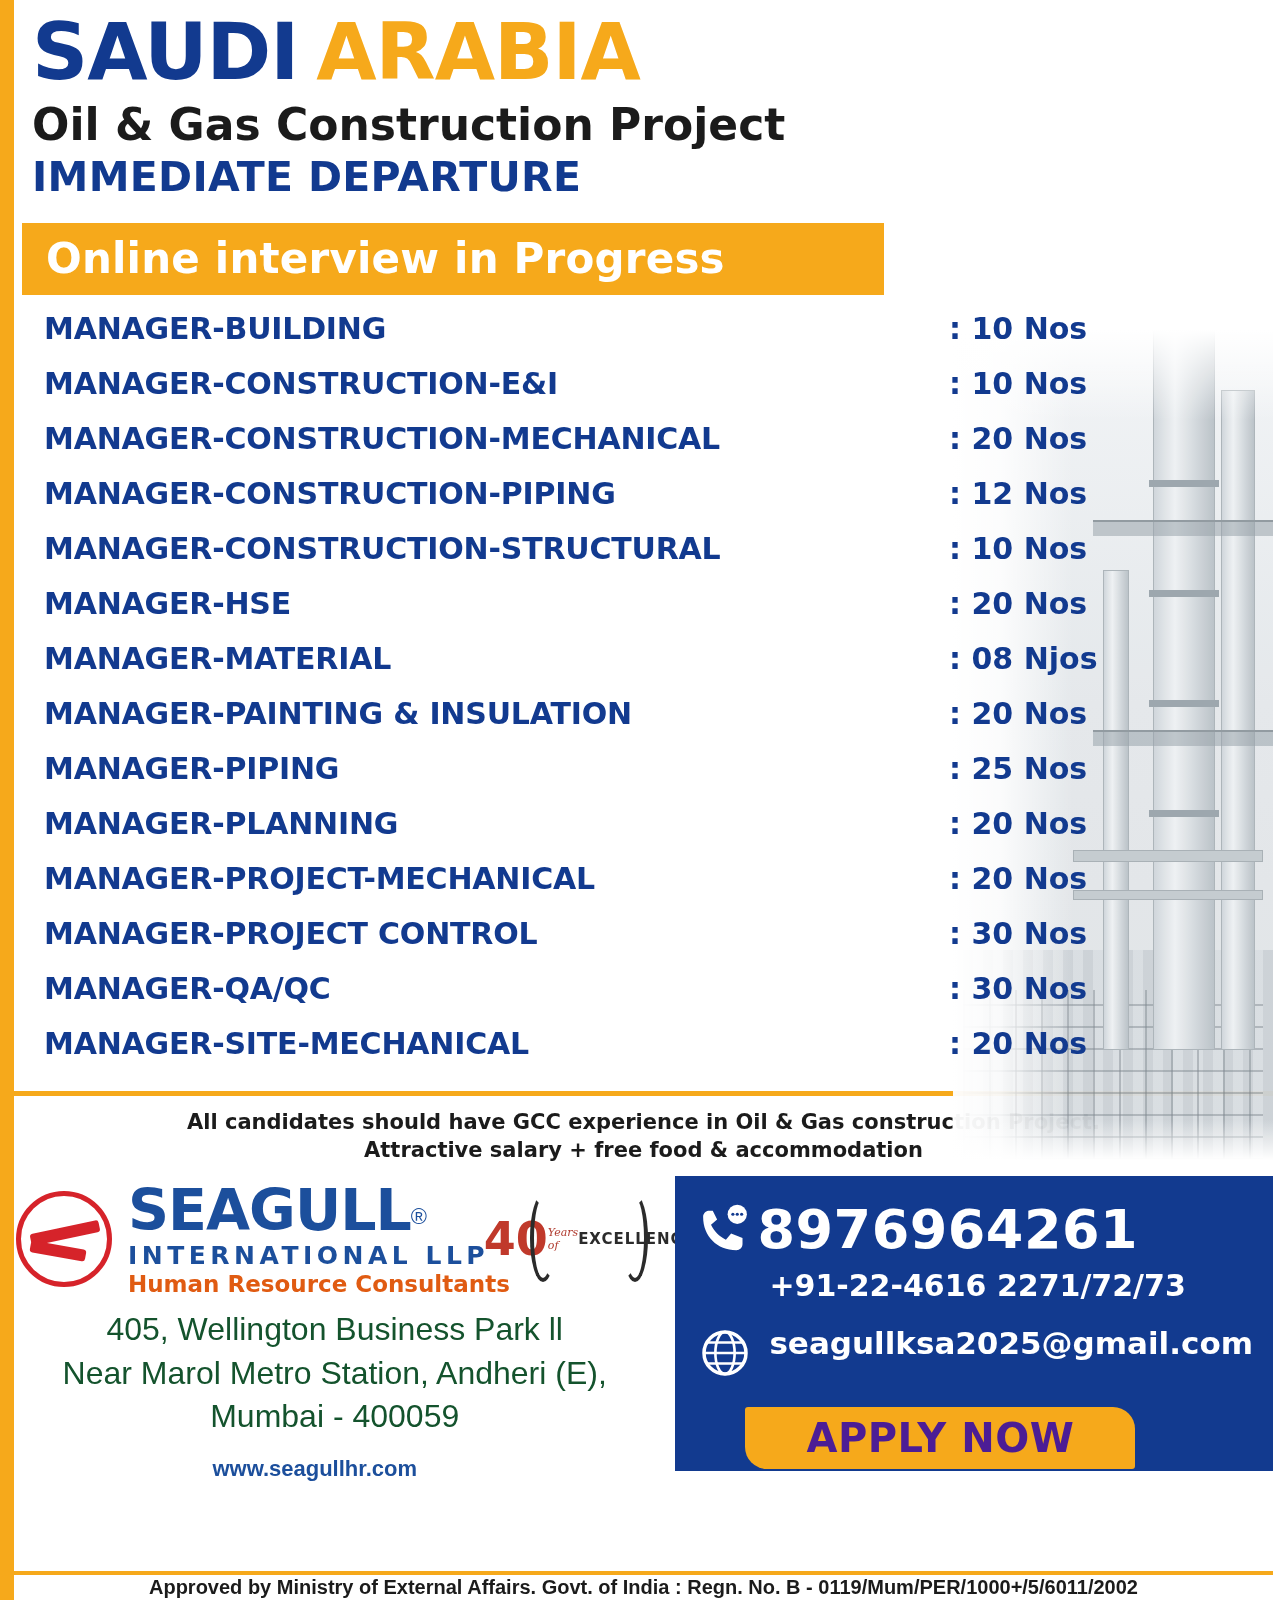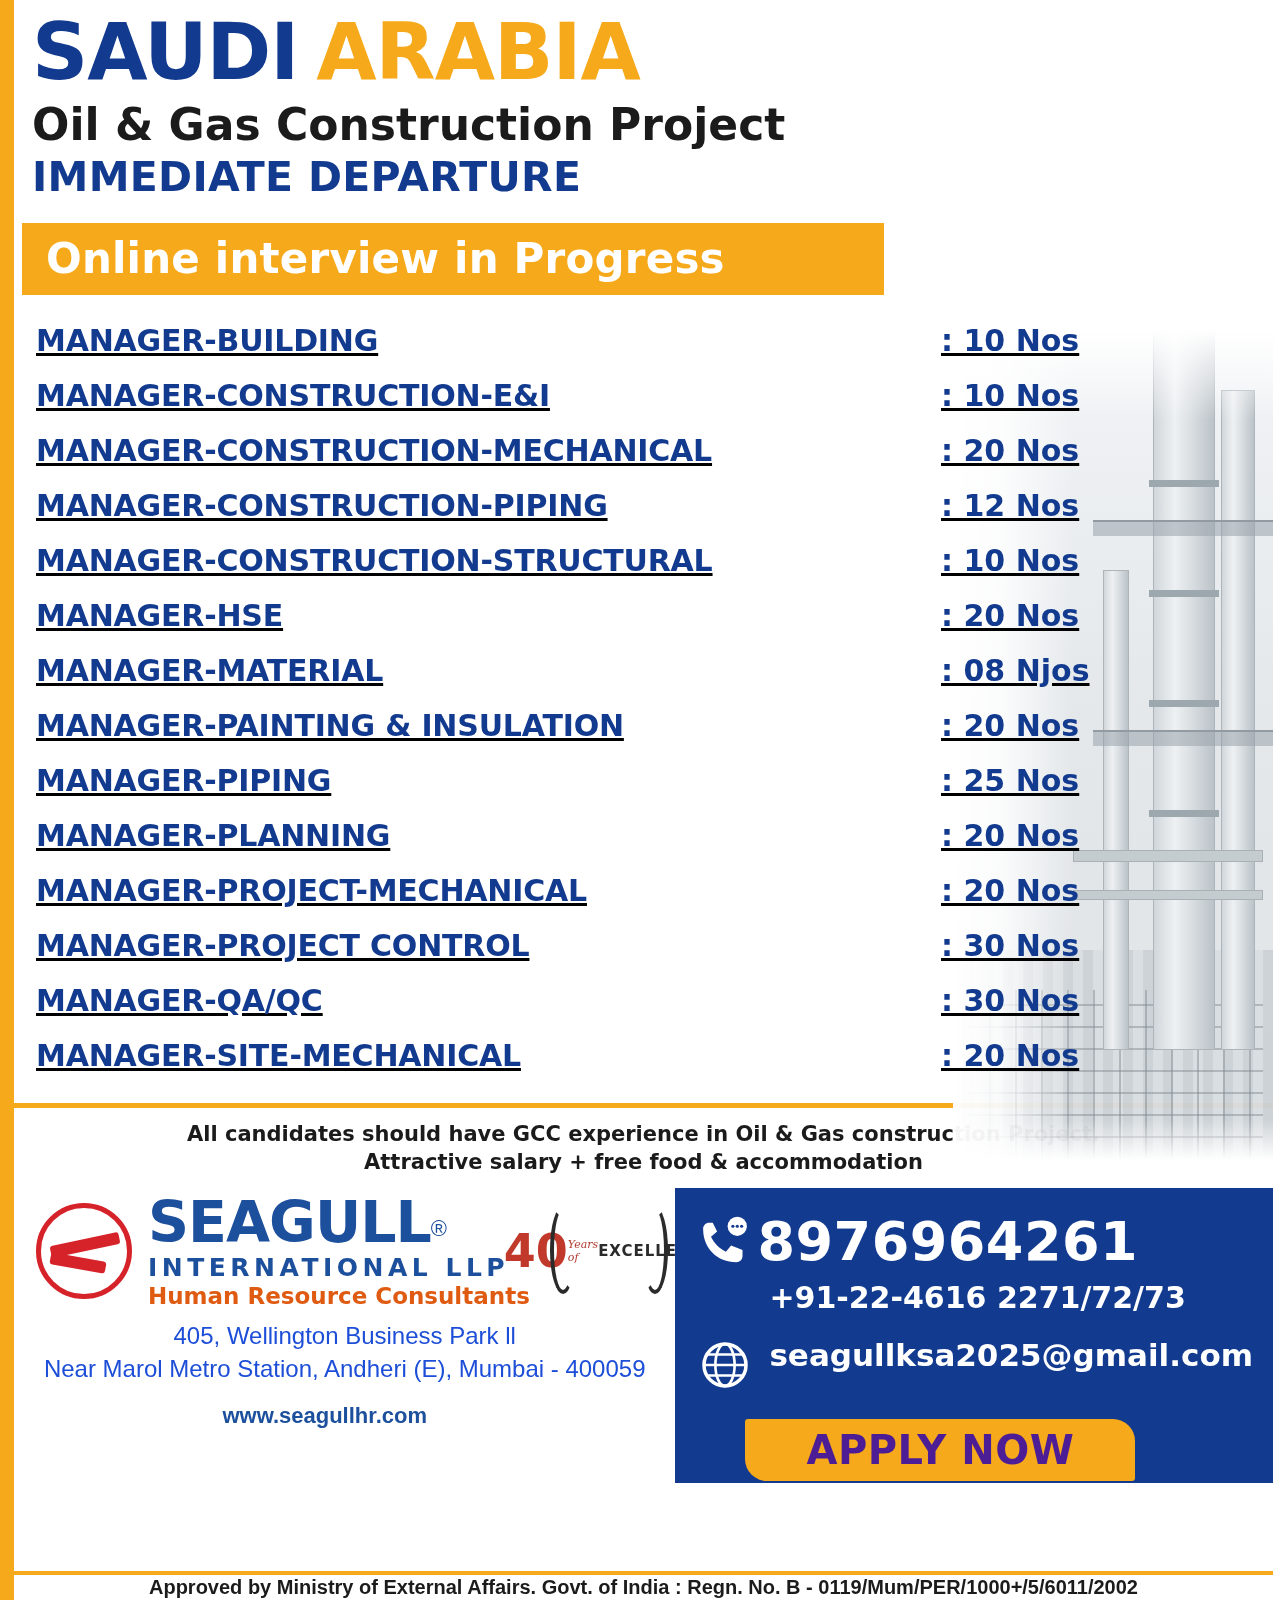--- a/index.html
+++ b/index.html
@@ -60,25 +60,24 @@
   .banner-text {
     color: #ffffff;
     font-size: 42px;
     font-weight: 700;
     font-family: "DejaVu Sans", sans-serif;
     letter-spacing: 0.2px;
   }
   
   .jobs {
     position: relative;
-    margin: 28px 0 0 0;
-    padding-left: 22px;
+    margin: 16px 0 0 0;
+    padding-left: 30px;
     width: 1090px;
     z-index: 3;
-    text-decoration: underline;
   }
   .job-row {
     display: flex;
     align-items: baseline;
     height: 55px;
   }
   .job-title {
     flex: 0 0 905px;
     color: #123a8f;
     font-size: 30px;
@@ -174,21 +173,20 @@
   }
   
   .bottom {
     position: relative;
     display: flex;
     margin-top: 6px;
     height: 295px;
   }
   .bottom-left {
     width: 691px;
-    padding-left: 20px;
   }
   .logo-row {
     display: flex;
     align-items: center;
     gap: 14px;
     padding-top: 6px;
   }
   .seagull-mark {
     position: relative;
     width: 100px; height: 100px;
@@ -268,22 +266,22 @@
     border-radius: 50%;
   }
   .badge-40 .laurel-l { left: 6px; border-right-color: transparent; border-top-color: transparent; }
   .badge-40 .laurel-r { right: 6px; border-left-color: transparent; border-top-color: transparent; }
   .address {
     text-align: center;
     margin-top: 12px;
     padding-right: 20px;
   }
   .address div {
-    font-size: 24px;
-    color: #1d4ed8;
+    font-size: 32px;
+    color: #14532d;
     line-height: 1.35;
     font-family: "Liberation Sans", sans-serif;
   }
   .website {
     text-align: center;
     margin-top: 18px;
     padding-right: 60px;
     font-size: 22px;
     font-weight: 700;
     color: #1c4f9c;

